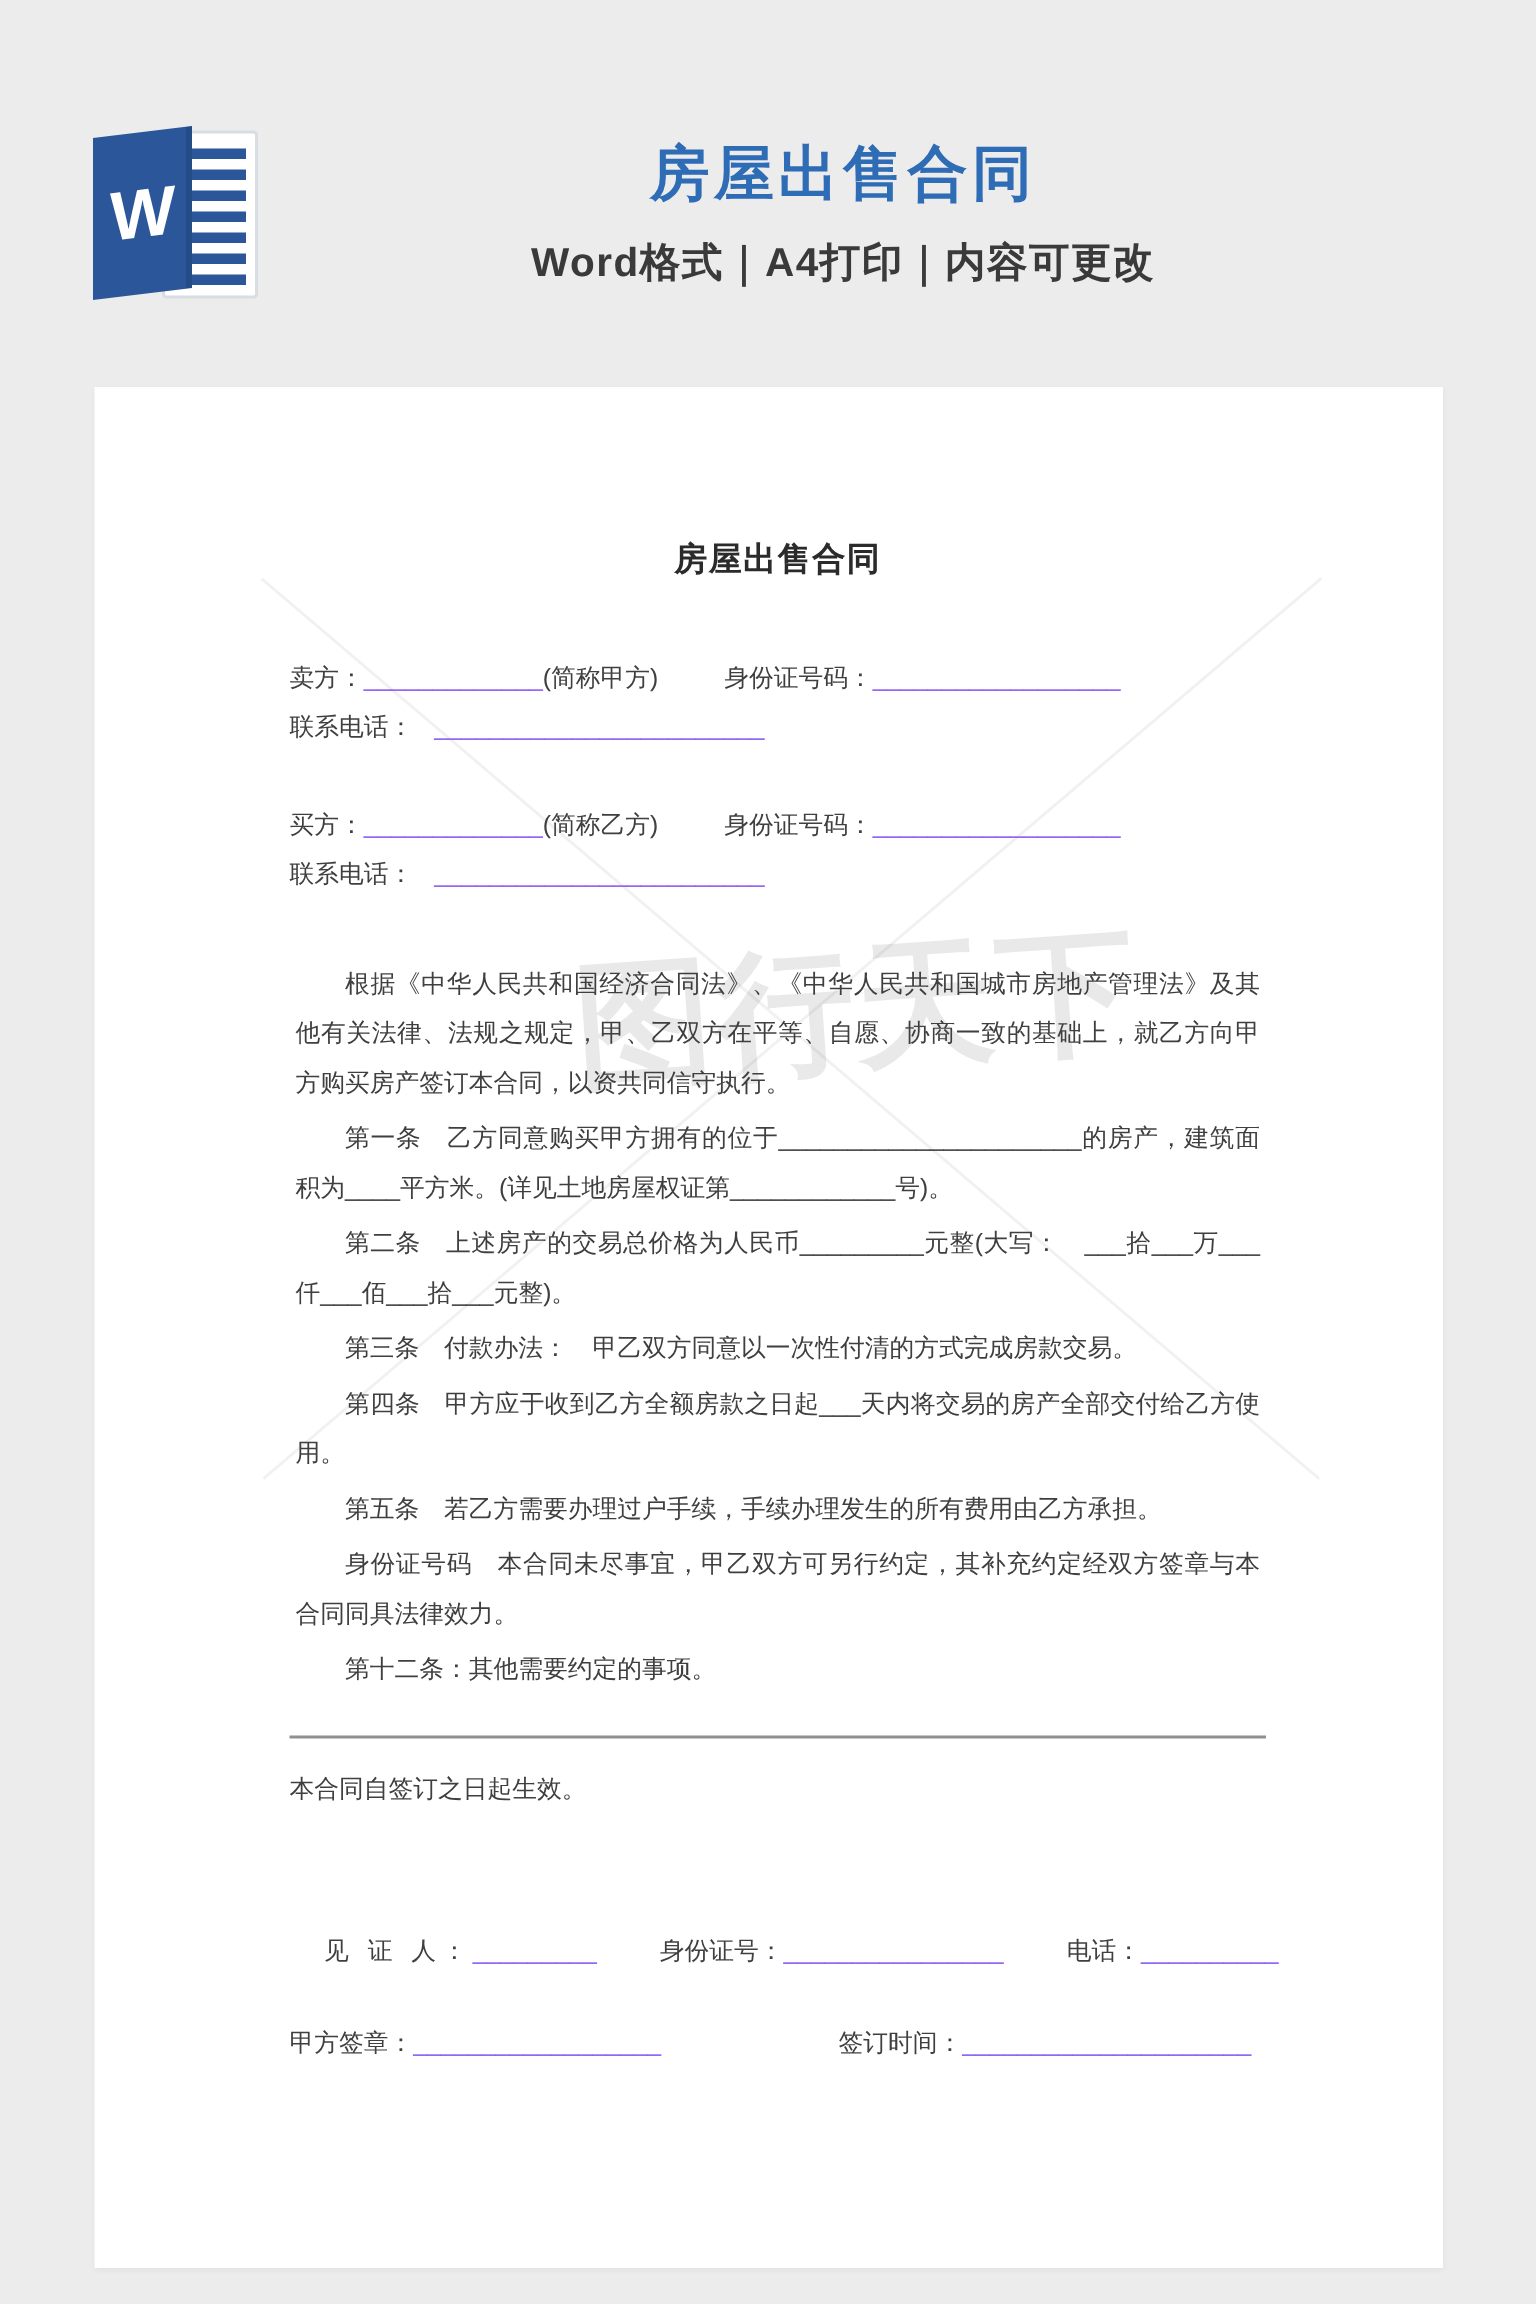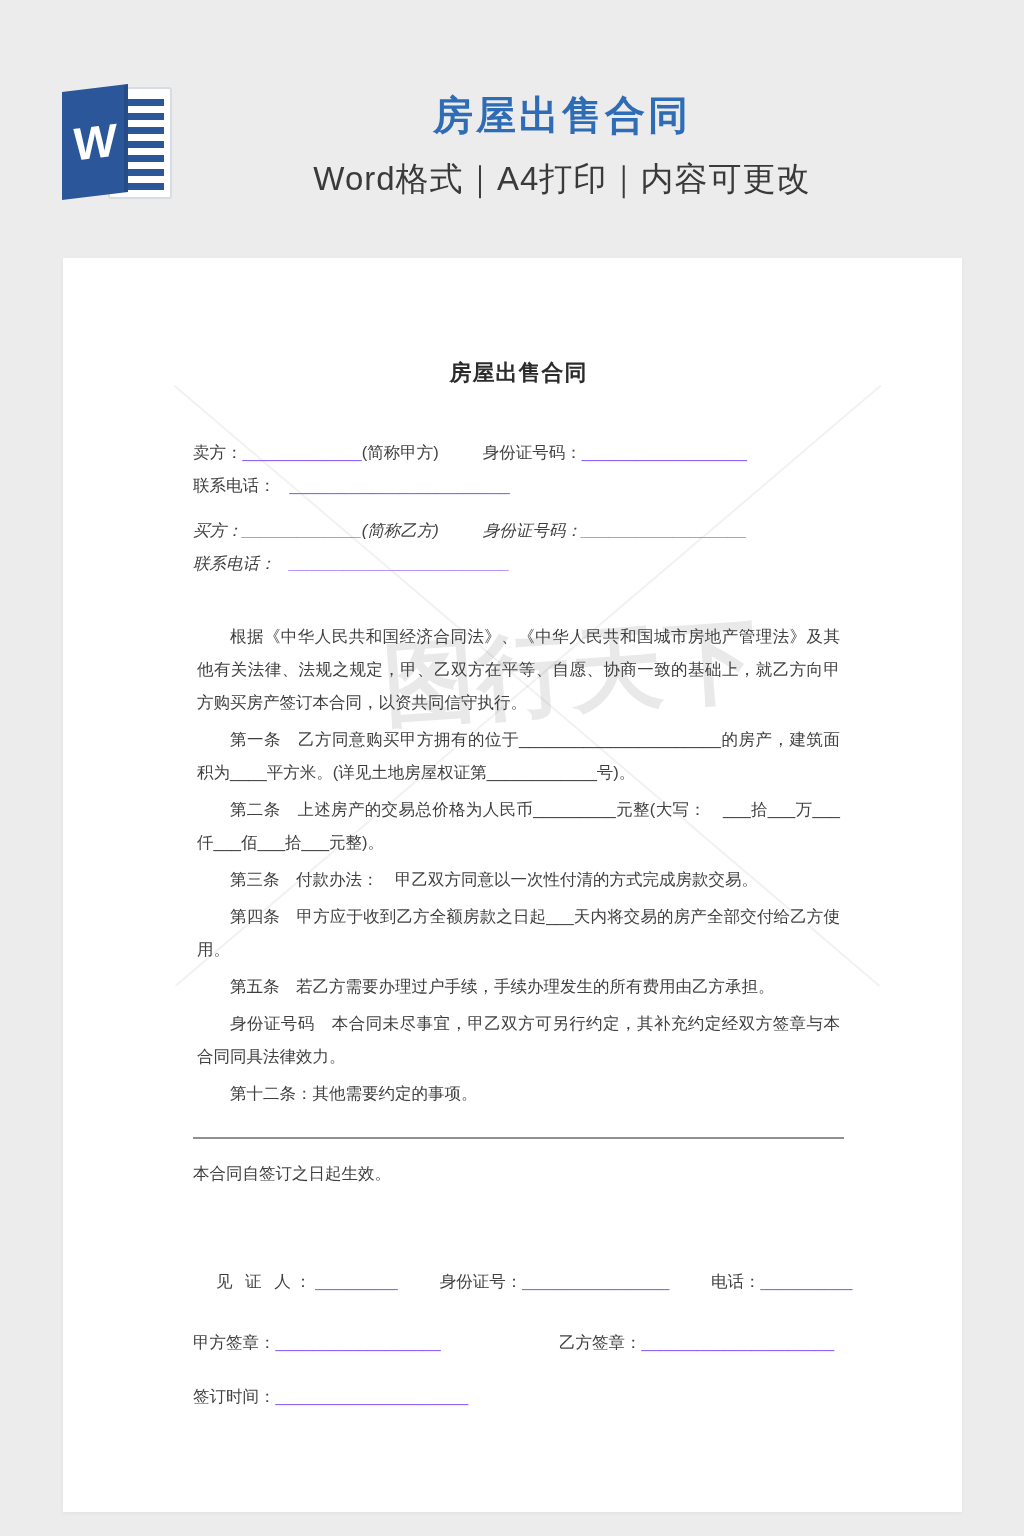--- a/index.html
+++ b/index.html
@@ -30,21 +30,21 @@
   .wi-cover span {
     color:#ffffff; font-weight:bold; font-size:46px;
     font-family:"Liberation Sans", sans-serif;
   }
   .header-text { position:absolute; left:100px; right:0; top:0; text-align:center; }
   .page-title {
     margin:88px 0 0; font-size:40px; font-weight:bold; letter-spacing:3px;
     color:#2e6cb6;
   }
   .page-subtitle {
-    margin:14px 0 0; font-size:33px; font-weight:400; color:#3a3a3a; letter-spacing:1px;
+    margin:14px 0 0; font-size:27px; font-weight:700; color:#3a3a3a; letter-spacing:1px;
   }
 
   
   .paper {
     position:absolute; left:63px; top:258px; width:899px; height:1254px;
     background:#ffffff; overflow:hidden;
     box-shadow:0 1px 4px rgba(0,0,0,0.05);
     box-sizing:border-box;
     padding:98px 118px 0 130px;
     color:#3f3f3f;
@@ -65,21 +65,21 @@
     white-space:nowrap;
   }
 
   .doc-title {
     margin:0 0 47px; text-align:center;
     font-size:22px; font-weight:bold; color:#2b2b2b; letter-spacing:1px;
   }
 
   .party-row { white-space:nowrap; }
   .grp-gap { display:inline-block; width:44px; }
-  .buyer-block { margin-top:12px;font-style:italic; }
+  .buyer-block { margin-top:32px; }
 
   .clauses { margin-top:40px; }
   .clause {
     margin:4px; text-align:justify; text-indent:2em;
     word-break:break-all;
   }
 
   .divider {
     margin:27px 0 0; border:none; border-top:2px solid #909090; height:0;
   }
@@ -169,22 +169,19 @@
 
       <div class="witness-row">
         <span class="sp">见 证 人：</span><span class="blank">_________</span><span class="grp-gap"></span><span>身份证号：</span><span class="blank">________________</span><span class="grp-gap"></span><span>电话：</span><span class="blank">__________</span>
       </div>
 
       <div class="sig-grid">
         <div class="sig-cell">
           <span>甲方签章：</span><span class="blank">__________________</span>
         </div>
         <div class="sig-cell">
-          <span>乙方签章：</span><span class="blank">_____________________</span>
-        </div>
-        <div class="sig-cell">
           <span>签订时间：</span><span class="blank">_____________________</span>
         </div>
       </div>
 
     </div>
   </div>
 </div>
 
 </body></html>

